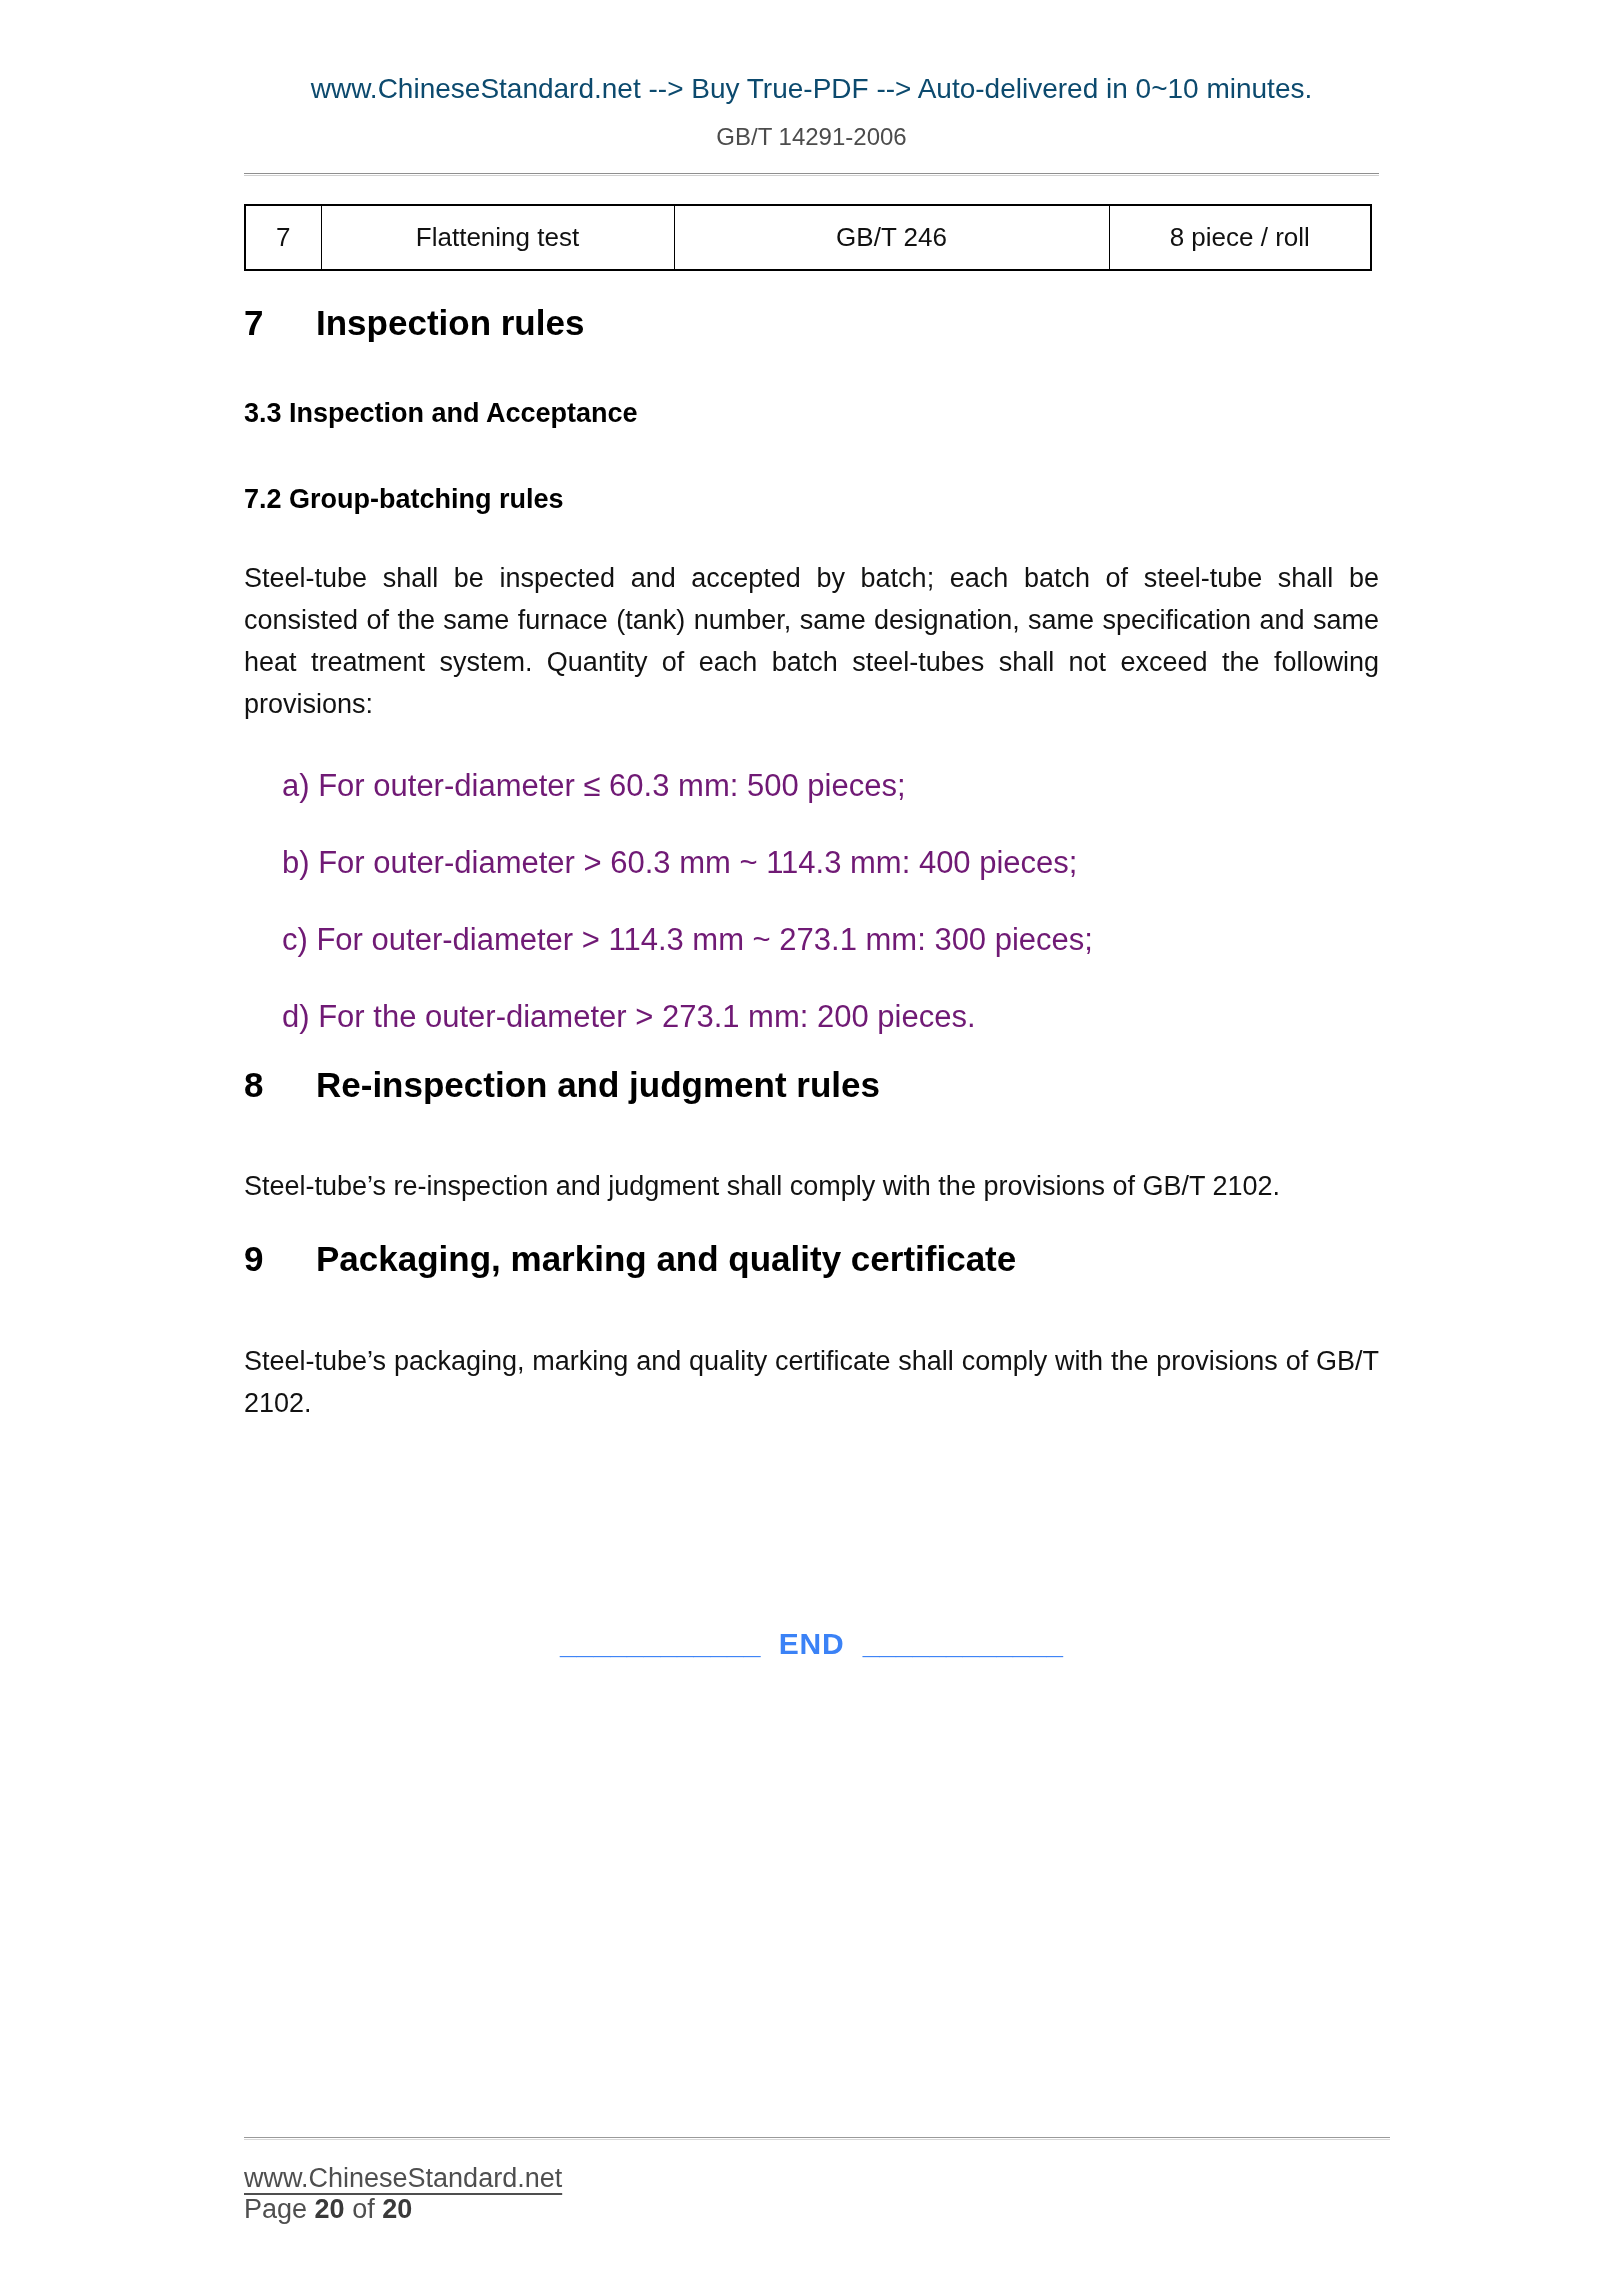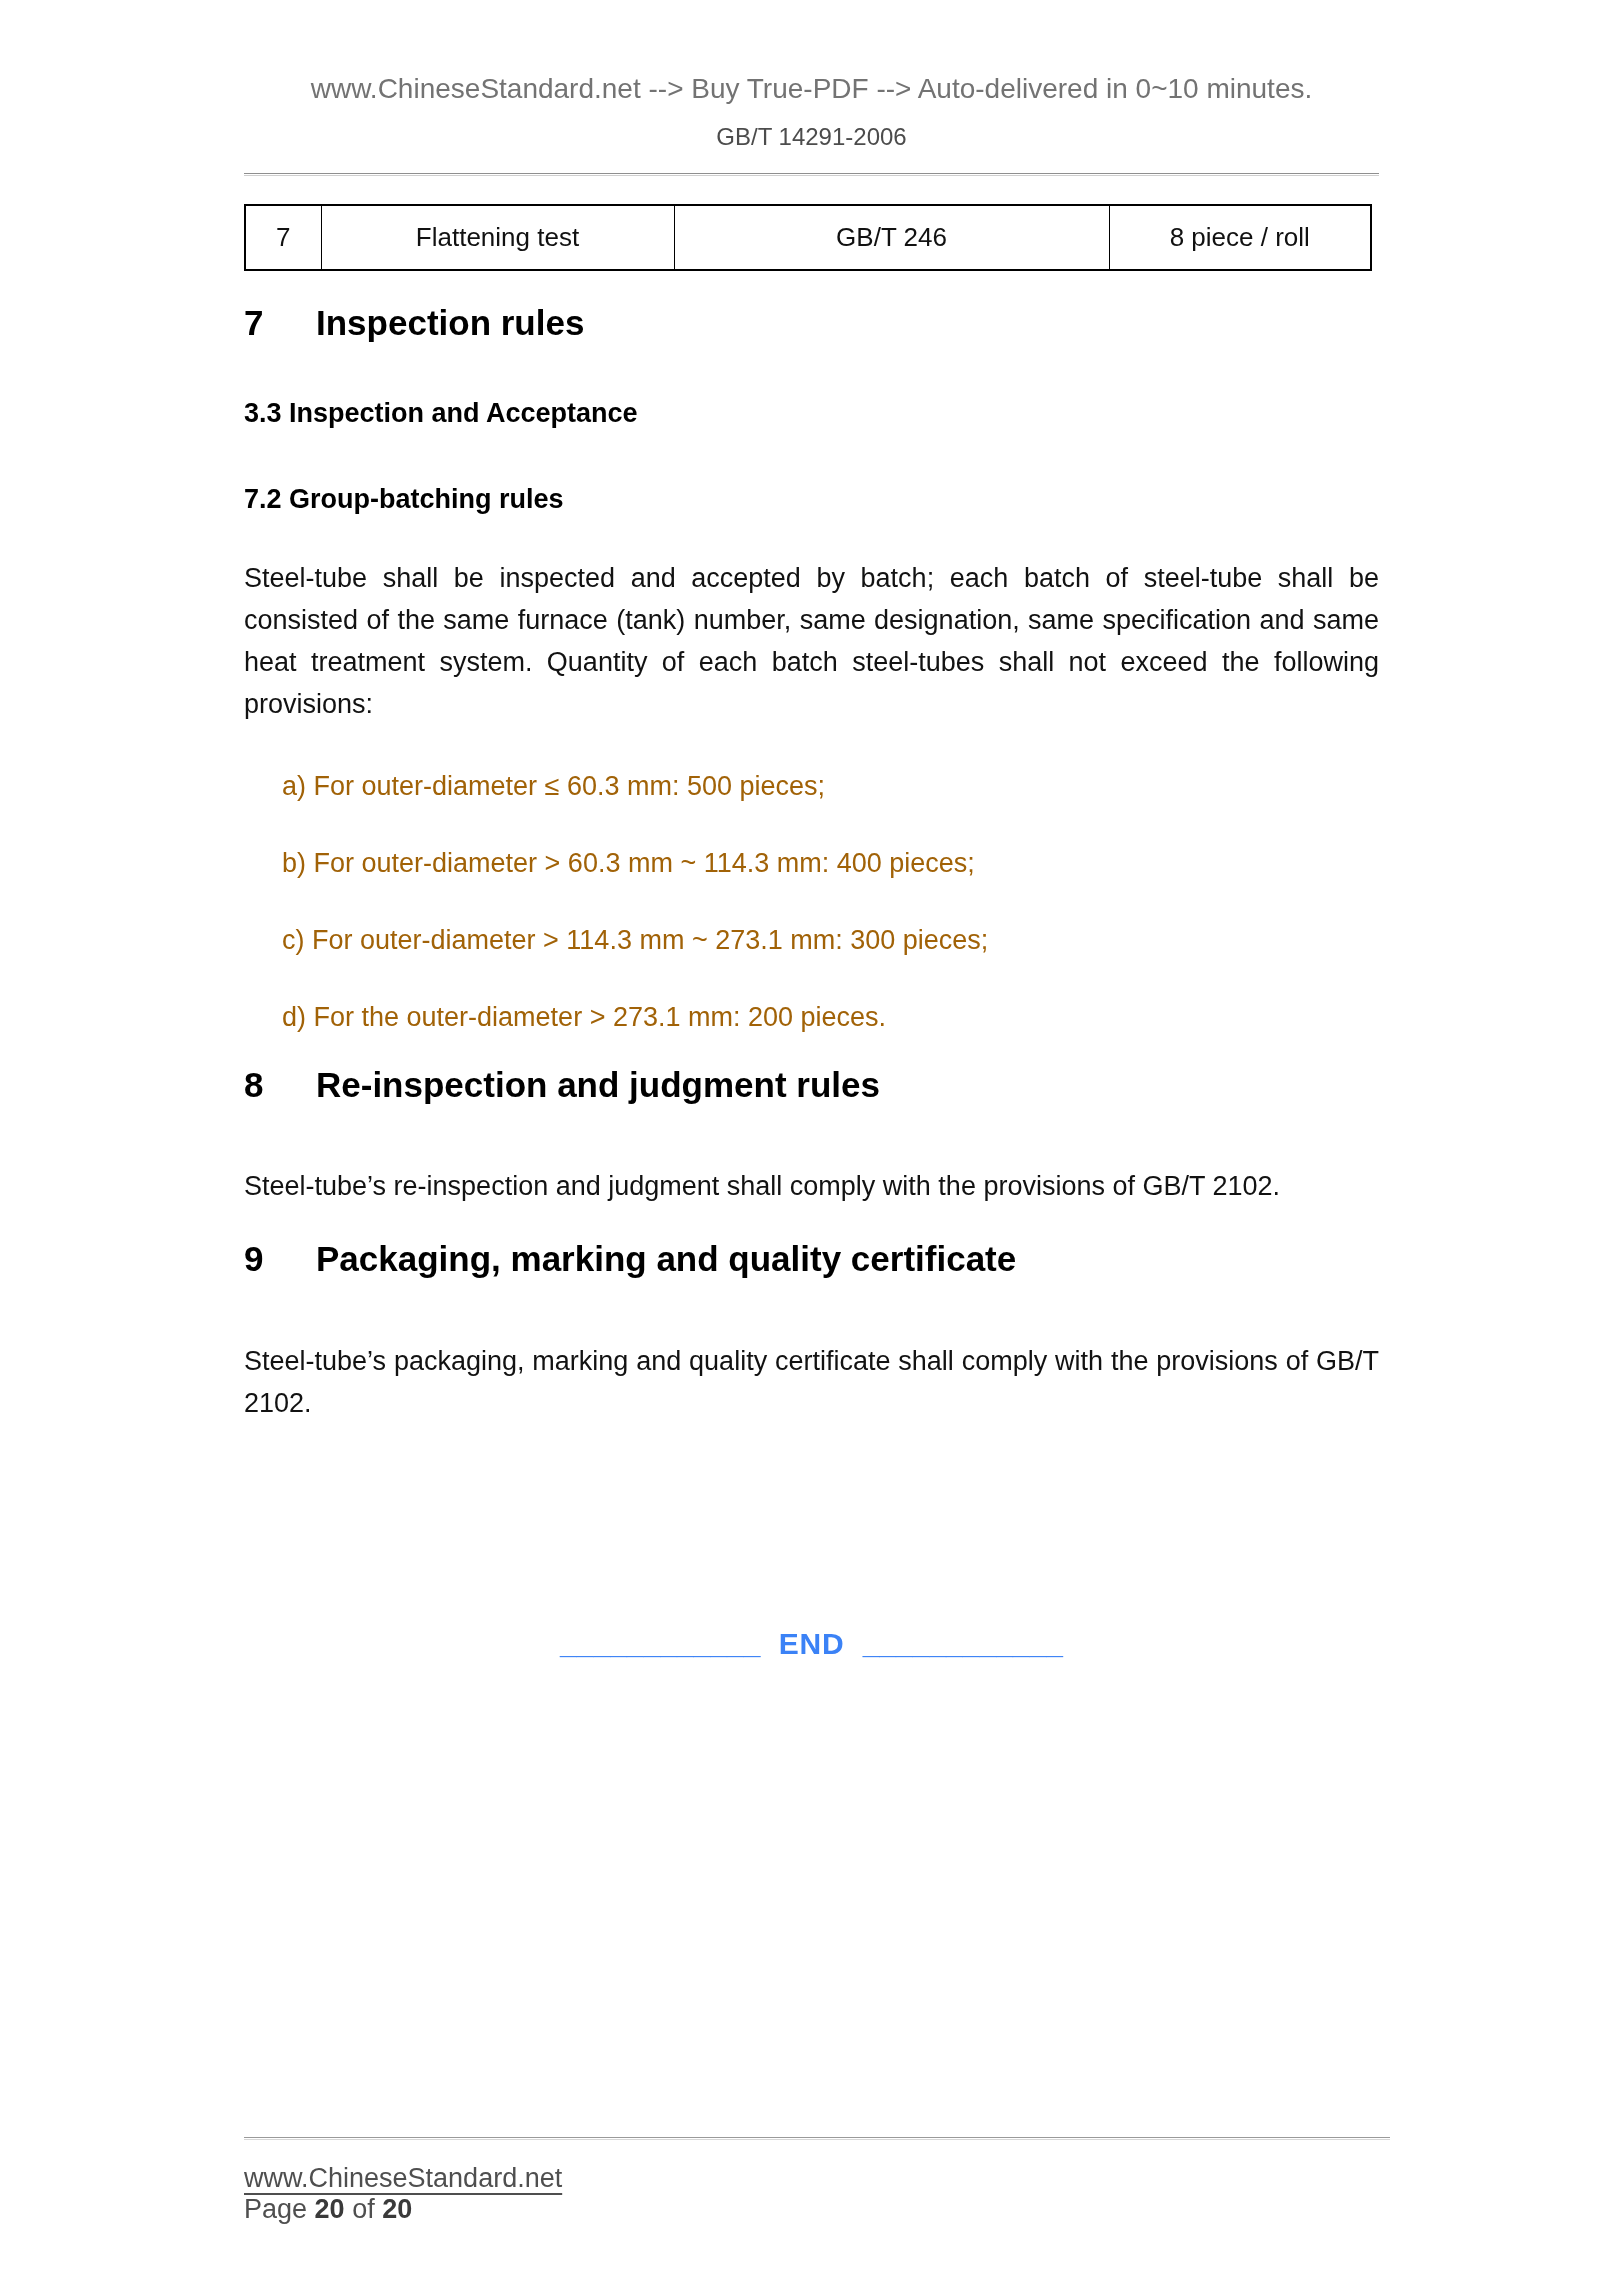--- a/index.html
+++ b/index.html
@@ -14,21 +14,21 @@
     padding: 73px 244px 0 244px;
     overflow: hidden;
   }
 
   
   .header-tagline {
     white-space: nowrap;
     text-align: center;
     margin: 0 -108px;
     font-size: 28px;
-    color: #737373;
+    color: #0c4a6e;
   }
   .standard-code {
     text-align: center;
     margin-top: 18.3px;
     font-size: 24px;
     color: #4c4c4c;
   }
   .header-rule {
     margin-top: 22px;
     height: 2.5px;
@@ -75,23 +75,23 @@
     margin-top: 42px;
     font-size: 27px;
     line-height: 42px;
     text-align: justify;
     color: #121212;
   }
   .para.after-h1 { margin-top: 60px; }
   .list-item {
     margin-top: 45px;
     padding-left: 38px;
-    font-size: 27px;
+    font-size: 31px;
     line-height: 32px;
-    color: #a16207;
+    color: #701a75;
   }
 
   
   .end-marker {
     margin-top: 203px;
     text-align: center;
     font-size: 30px;
     font-weight: bold;
     color: #3b82f6;
     letter-spacing: 0.8px;

